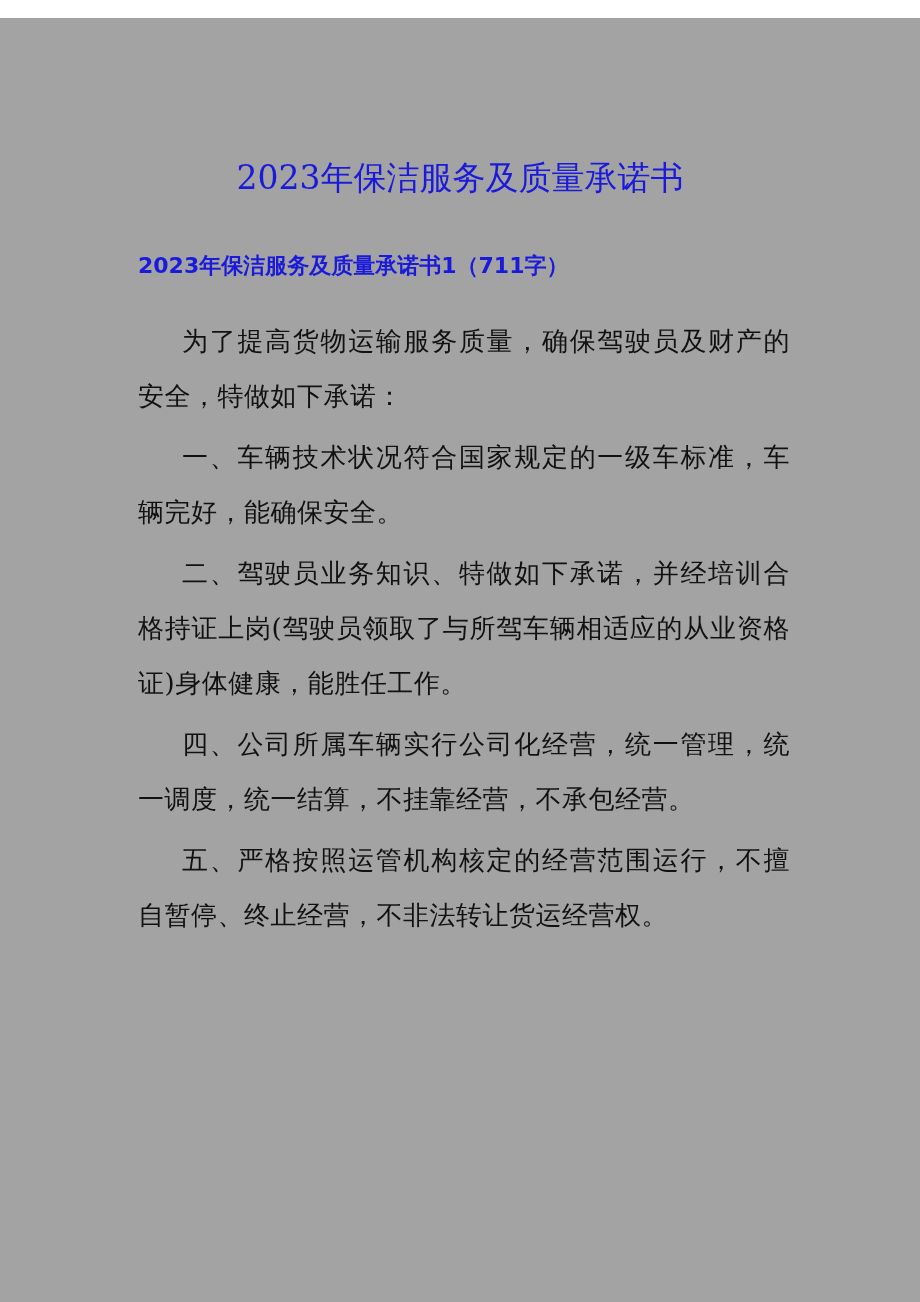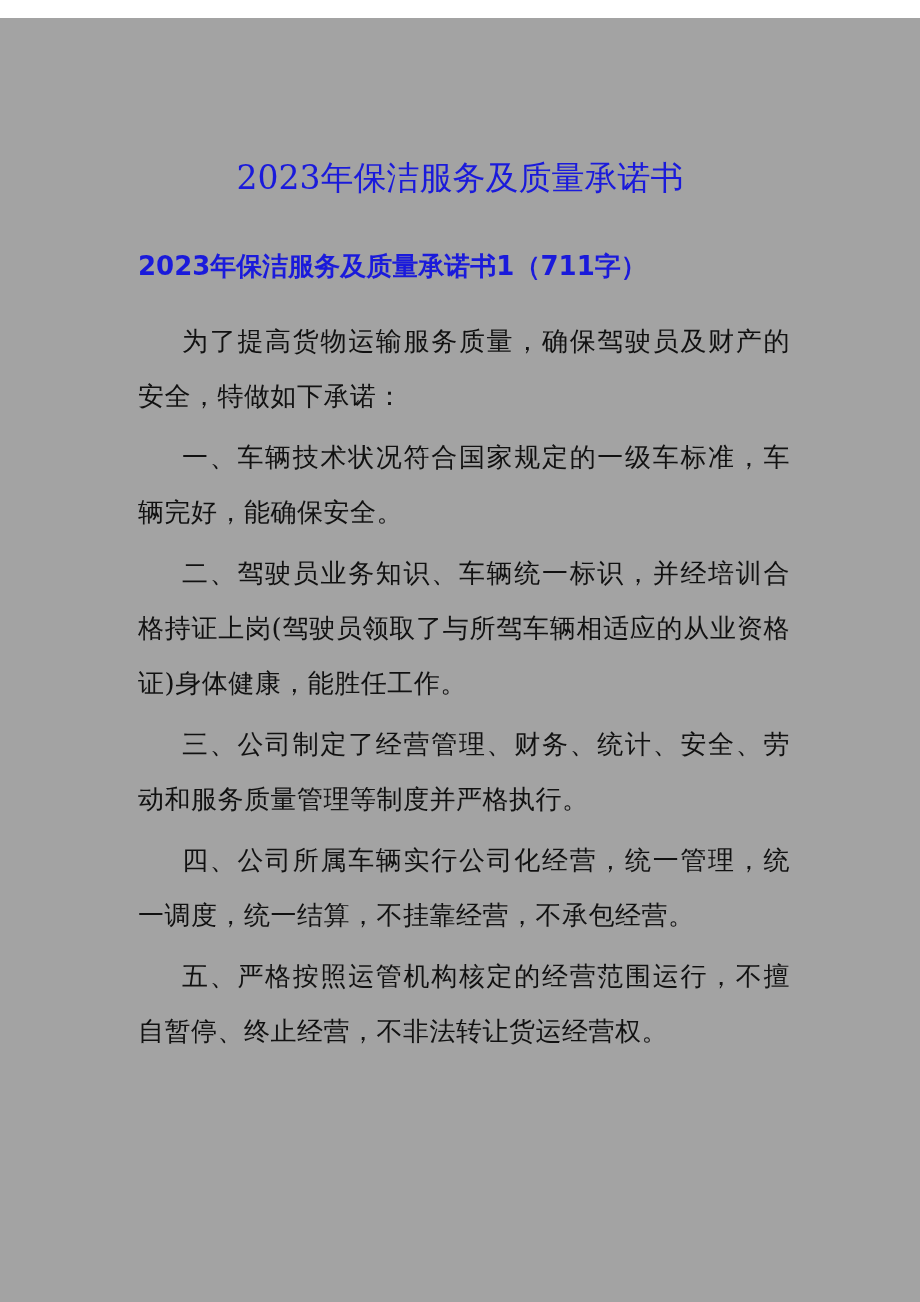--- a/index.html
+++ b/index.html
@@ -35,21 +35,21 @@
       margin: 0;
       font-weight: normal;
     }
     .section-heading {
       position: absolute;
       left: 138px;
       top: 228px;
       width: 660px;
       font-family: "DejaVu Sans", "Liberation Sans", sans-serif;
       font-weight: bold;
-      font-size: 26px;
+      font-size: 22px;
       line-height: 40px;
       color: #1a1adb;
       margin: 0;
       white-space: nowrap;
     }
     .body-text {
       position: absolute;
       left: 138px;
       top: 296px;
       width: 652px;
@@ -69,18 +69,17 @@
   </style>
 </head>
 <body>
 
 <div class="page">
   <h1 class="doc-title">2023年保洁服务及质量承诺书</h1>
   <h2 class="section-heading">2023年保洁服务及质量承诺书1（711字）</h2>
   <div class="body-text">
     <p class="para">为了提高货物运输服务质量，确保驾驶员及财产的安全，特做如下承诺：</p>
     <p class="para">一、车辆技术状况符合国家规定的一级车标准，车辆完好，能确保安全。</p>
-    <p class="para">二、驾驶员业务知识、车辆统一标识，并经培训合格持证上岗(驾驶员领取了与所驾车辆相适应的从业资格证)身体健康，能胜任工作。</p>
-    <p class="para">三、公司制定了经营管理、财务、统计、安全、劳动和服务质量管理等制度并严格执行。</p>
+    <p class="para">二、驾驶员业务知识、特做如下承诺，并经培训合格持证上岗(驾驶员领取了与所驾车辆相适应的从业资格证)身体健康，能胜任工作。</p>
     <p class="para">四、公司所属车辆实行公司化经营，统一管理，统一调度，统一结算，不挂靠经营，不承包经营。</p>
     <p class="para">五、严格按照运管机构核定的经营范围运行，不擅自暂停、终止经营，不非法转让货运经营权。</p>
   </div>
 </div>
 
 </body></html>

